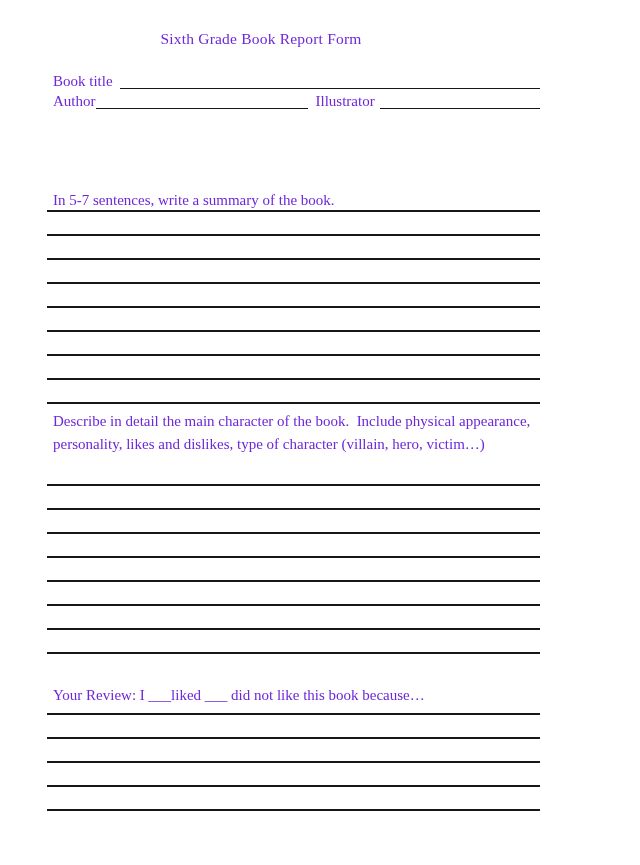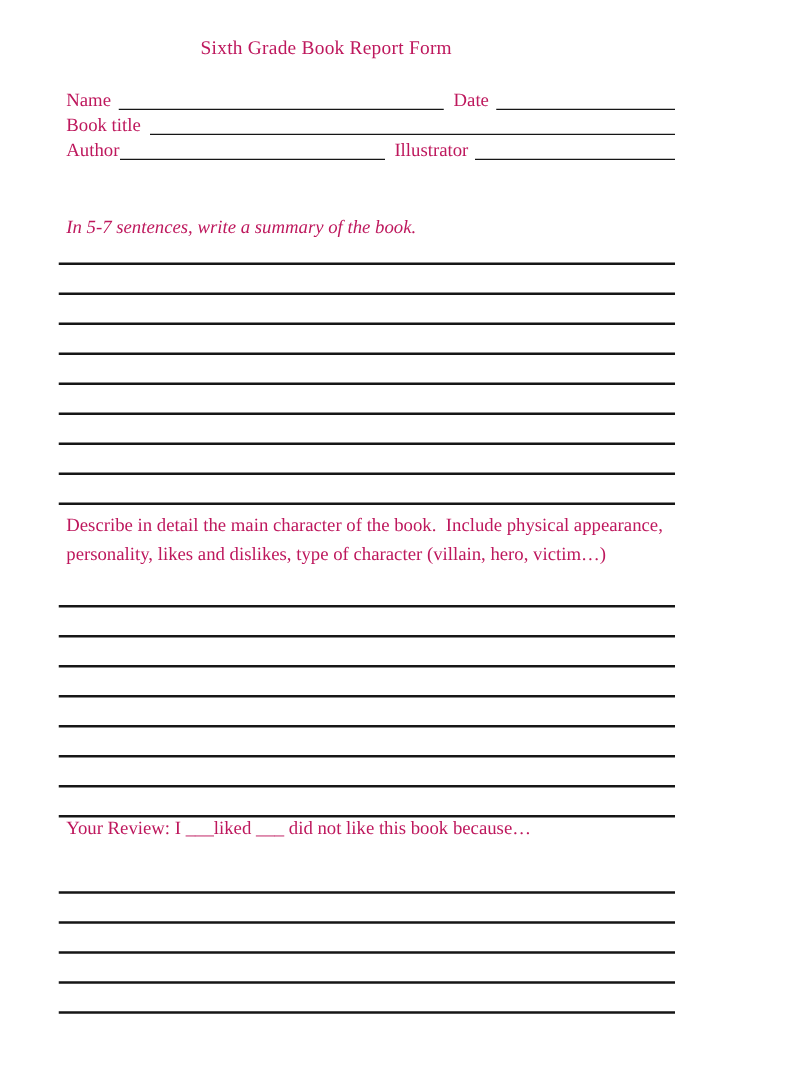--- a/index.html
+++ b/index.html
@@ -6,21 +6,21 @@
     margin: 0;
     padding: 0;
     background: #ffffff;
   }
   .page {
     position: relative;
     width: 540px;
     height: 865px;
     background: #ffffff;
     font-family: "Liberation Serif", "DejaVu Serif", serif;
-    color: #be185d;
+    color: #6d28d9;
     font-size: 15px;
     overflow: hidden;
   }
   .title {
     position: absolute;
     top: 30px;
     left: 0;
     right: 18px;
     margin: 0;
     text-align: center;
@@ -59,23 +59,23 @@
   .blank-illustrator { margin-left: 5px; }
   .w-genre       { flex: none; width: 204px; margin-left: 6px; }
   .gap-pages     { margin-left: 7px; }
   .w-pages       { flex: none; width: 70px; }
   .prompt {
     position: absolute;
     left: 53px;
     margin: 0;
     line-height: 23px;
   }
-  .prompt-summary   { top: 171px; font-style: italic; }
+  .prompt-summary   { top: 189px; }
   .prompt-character { top: 410px; width: 537px; white-space: pre-wrap; }
-  .prompt-review    { top: 652px; }
+  .prompt-review    { top: 684px; }
   .rules {
     position: absolute;
     left: 47px;
     width: 545px;
   }
   .rules-summary   { top: 210px; }
   .rules-character { top: 484px; }
   .rules-review    { top: 713px; }
   .rule {
     height: 0;
@@ -85,26 +85,20 @@
 </style>
 </head>
 <body>
 
 <div class="page">
 
   <h1 class="title">Sixth Grade Book Report Form</h1>
 
   <div class="header-fields">
 
-    <div class="frow">
-      <span class="lbl">Name</span>
-      <span class="blank w-name"></span>
-      <span class="lbl gap-date">Date</span>
-      <span class="blank grow blank-date"></span>
-    </div>
 
     <div class="frow">
       <span class="lbl">Book title</span>
       <span class="blank grow blank-booktitle"></span>
     </div>
 
     <div class="frow">
       <span class="lbl">Author</span>
       <span class="blank w-author"></span>
       <span class="lbl gap-illustrator">Illustrator</span>

